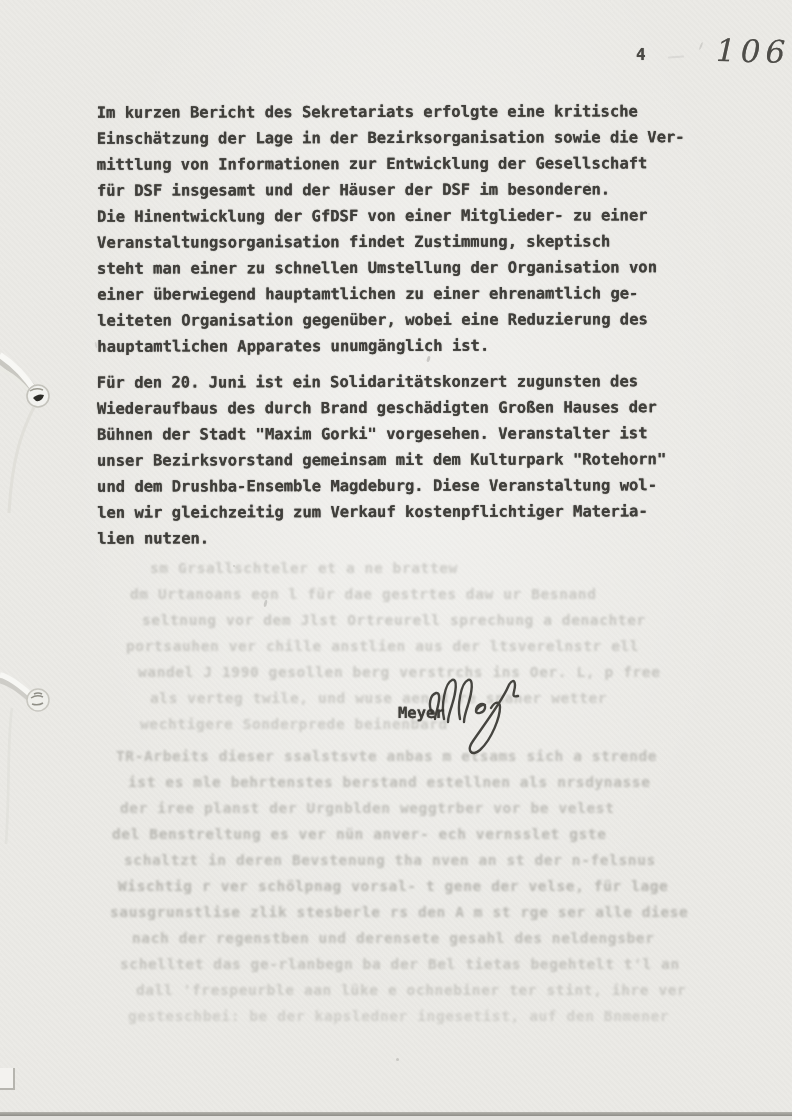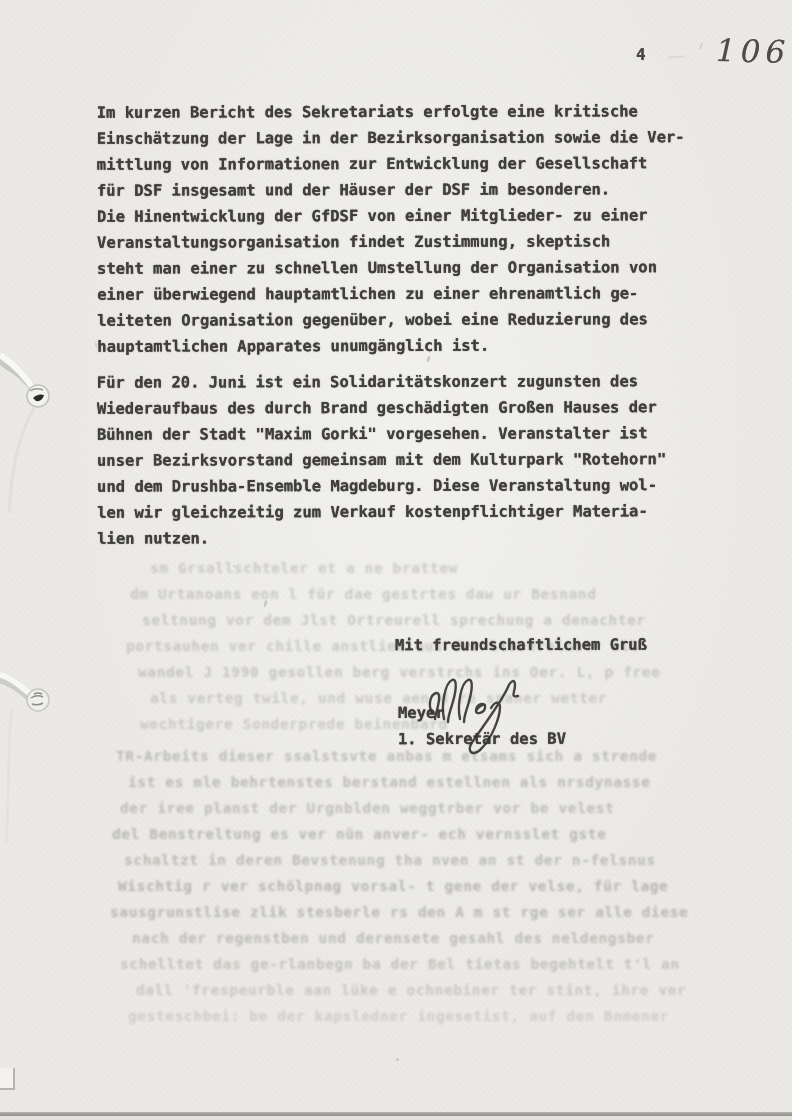--- a/index.html
+++ b/index.html
@@ -92,28 +92,22 @@
   <div class="typedblock" style="left:97px;top:369px;">
     <div class="tl">Für den 20. Juni ist ein Solidaritätskonzert zugunsten des</div>
     <div class="tl">Wiederaufbaus des durch Brand geschädigten Großen Hauses der</div>
     <div class="tl">Bühnen der Stadt "Maxim Gorki" vorgesehen. Veranstalter ist</div>
     <div class="tl">unser Bezirksvorstand gemeinsam mit dem Kulturpark "Rotehorn"</div>
     <div class="tl">und dem Drushba-Ensemble Magdeburg. Diese Veranstaltung wol-</div>
     <div class="tl">len wir gleichzeitig zum Verkauf kostenpflichtiger Materia-</div>
     <div class="tl">lien nutzen.</div>
   </div>
 
-  <div class="typedblock closing" style="left:395px;top:632px;">
-    <div class="tl">Mit freundschaftlichem Gruß</div>
-  </div>
   <div class="typedblock closing" style="left:398px;top:700px;">
     <div class="tl">Meyer</div>
-  </div>
-  <div class="typedblock closing" style="left:398px;top:726px;">
-    <div class="tl">1. Sekretär des BV</div>
   </div>
 
   <svg class="svgabs" style="left:418px;top:663px;" width="118" height="92" viewBox="0 0 118 92">
     <g fill="none" stroke="#34332e" stroke-width="2.4" stroke-linecap="round" opacity="0.9">
       <path d="M14 50 C10 42 12 32 18 30 C23 29 21 39 19 47 C18 51 17 54 17 56"></path>
       <path d="M26 56 C23 42 27 20 34 17 C40 15 38 29 34 42 C31 51 30 56 30 59"></path>
       <path d="M42 56 C39 42 43 20 50 17 C56 15 54 29 50 42 C47 51 46 56 46 59"></path>
       <path d="M58 48 C62 41 68 40 67 45 C66 50 58 52 58 48 C58 43 63 39 67 42"></path>
       <path d="M73 45 C77 38 82 38 82 44 C82 54 74 76 62 87 C54 94 48 88 55 78 C66 62 84 38 90 24 C93 17 97 16 97 22 C97 29 92 35 100 33"></path>
     </g>

